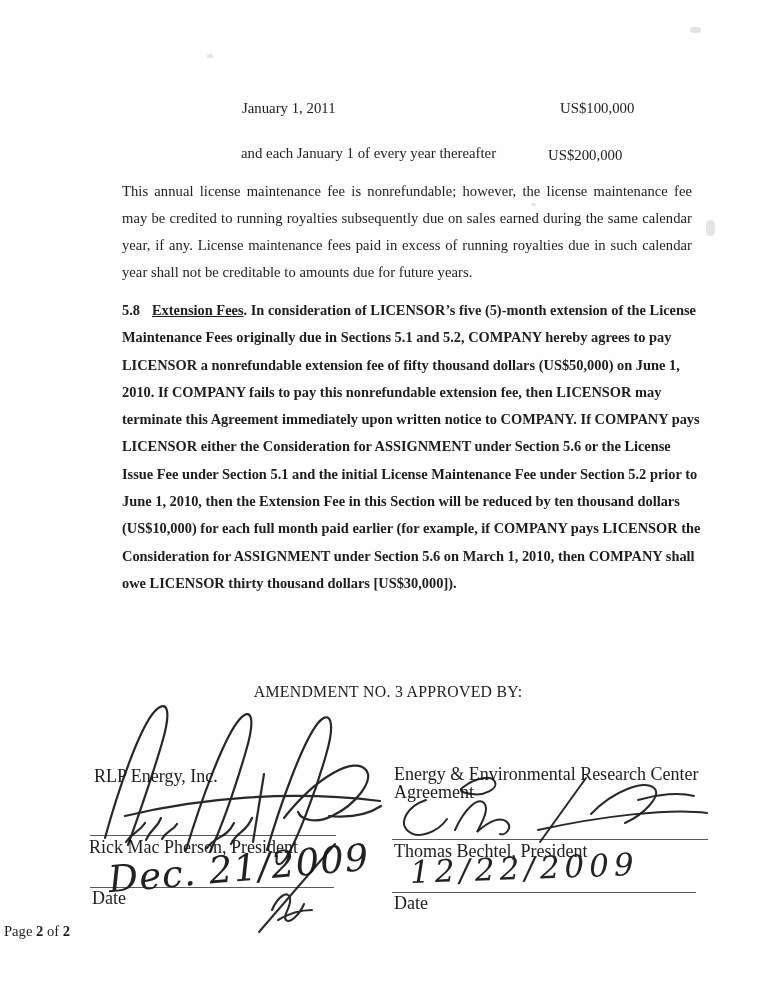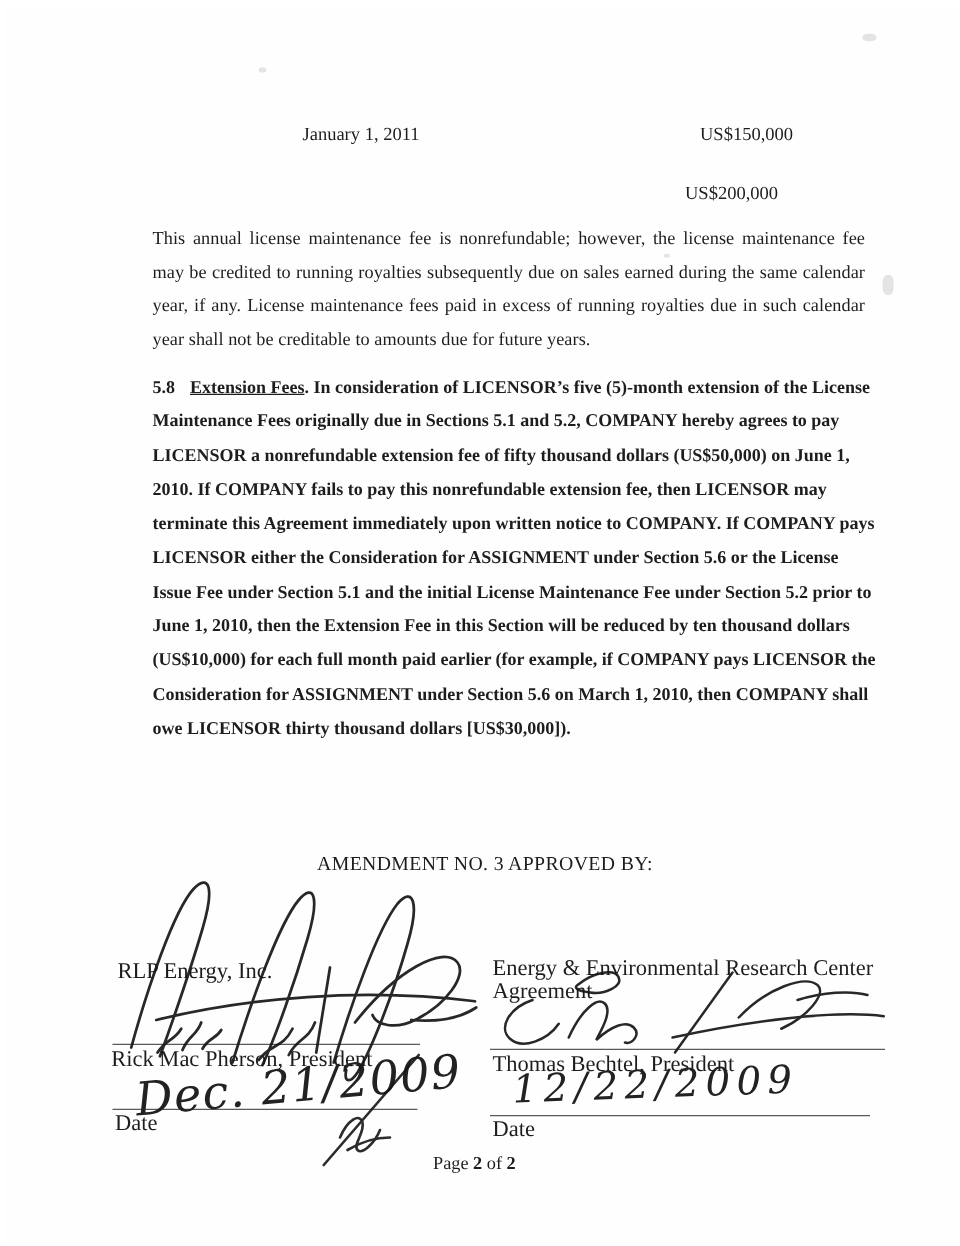--- a/index.html
+++ b/index.html
@@ -30,37 +30,38 @@
   }
   .sig-line{border-top:1.5px solid #5a5a5a;height:0;z-index:2;}
   .hw{
     font-family:"DejaVu Serif",serif;font-style:italic;color:#222;
     z-index:4;white-space:nowrap;
   }
   .hw-left{left:104px;top:843px;font-size:37px;letter-spacing:1px;transform:rotate(-5deg);}
   .hw-right{left:406px;top:846px;font-size:31px;letter-spacing:5px;transform:rotate(-2deg);}
   .sig-svg{z-index:5;}
   .footer{
-    left:0;top:919px;width:751px;text-align:center;font-size:14.6px;z-index:3;
+    left:0;top:919px;width:751px;text-align:left;font-size:14.6px;z-index:3;
   }
   .bold{font-weight:700;}
   .speck{background:#e4e4e4;border-radius:40%;z-index:1;}
 </style>
 </head>
 <body>
 
 <div class="page">
 
   <div class="abs speck" style="left:203px;top:50px;width:6px;height:4px;"></div>
   <div class="abs speck" style="left:686px;top:23px;width:11px;height:6px;"></div>
   <div class="abs speck" style="left:702px;top:216px;width:9px;height:16px;"></div>
   <div class="abs speck" style="left:527px;top:199px;width:5px;height:3px;"></div>
 
   <div class="abs t fee-label" style="left:238px;top:96px;">January 1, 2011</div>
-  <div class="abs t fee-amount" style="left:556px;top:96px;">US$150,000</div>
+  <div class="abs t fee-amount" style="left:556px;top:96px;">US$100,000</div>
+  <div class="abs t fee-label" style="left:237px;top:141px;">and each January 1 of every year thereafter</div>
   <div class="abs t fee-amount" style="left:544px;top:143px;">US$200,000</div>
 
   <div class="abs para">This annual license maintenance fee is nonrefundable; however, the license maintenance fee may be credited to running royalties subsequently due on sales earned during the same calendar year, if any. License maintenance fees paid in excess of running royalties due in such calendar year shall not be creditable to amounts due for future years.</div>
 
   <div class="abs sec58">
     <span>5.8</span><span class="sec-gap"></span><span class="sec-title">Extension Fees</span><span>. </span><span>In consideration of LICENSOR’s five (5)-month extension of the License Maintenance Fees originally due in Sections 5.1 and 5.2, COMPANY hereby agrees to pay LICENSOR a nonrefundable extension fee of fifty thousand dollars (US$50,000) on June 1, 2010. If COMPANY fails to pay this nonrefundable extension fee, then LICENSOR may terminate this Agreement immediately upon written notice to COMPANY. If COMPANY pays LICENSOR either the Consideration for ASSIGNMENT under Section 5.6 or the License Issue Fee under Section 5.1 and the initial License Maintenance Fee under Section 5.2 prior to June 1, 2010, then the Extension Fee in this Section will be reduced by ten thousand dollars (US$10,000) for each full month paid earlier (for example, if COMPANY pays LICENSOR the Consideration for ASSIGNMENT under Section 5.6 on March 1, 2010, then COMPANY shall owe LICENSOR thirty thousand dollars [US$30,000]).</span>
   </div>
 
   <div class="abs heading">AMENDMENT NO. 3 APPROVED BY:</div>
 

